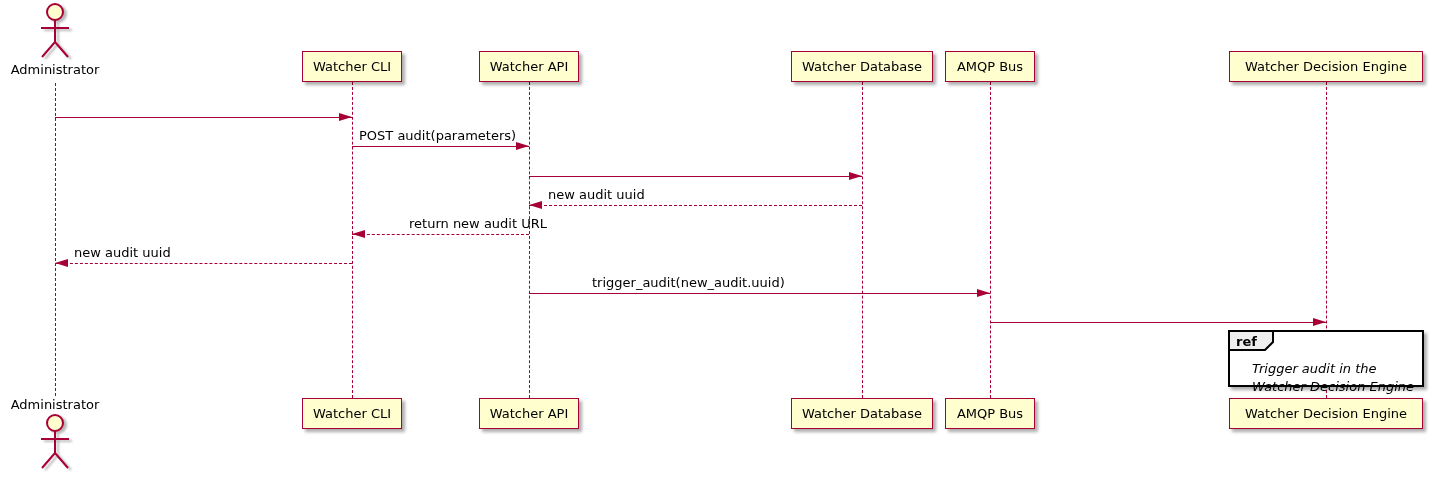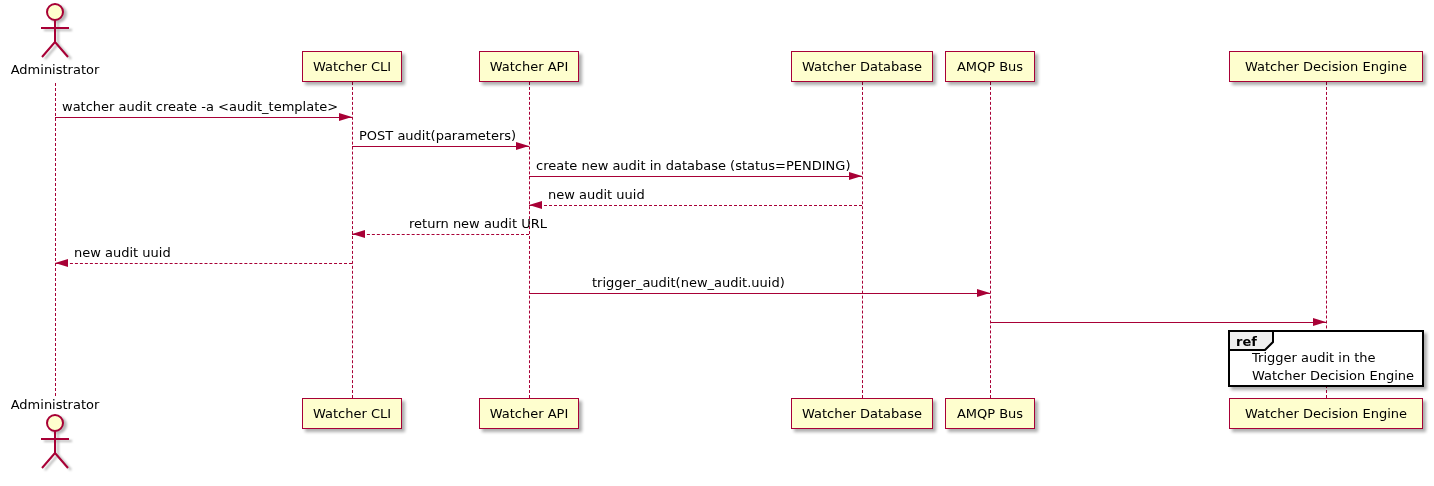--- a/index.html
+++ b/index.html
@@ -53,21 +53,21 @@
   .ah.right { border-left: 13px solid var(--stroke); }
   .ah.left  { border-right: 13px solid var(--stroke); }
   .mlabel { position: absolute; white-space: nowrap; }
   .ref {
     position: absolute;
     background: var(--reffill);
     border: 2px solid var(--refstroke);
     box-shadow: 3px 3px 3px rgba(0,0,0,0.32);
   }
   .ref-tab { position: absolute; top: -2px; left: -2px; }
-  .ref-body { margin: 17px 0 0 22px; line-height: 17.5px; white-space: nowrap; }
+  .ref-body { margin: 28px 0 0 22px; line-height: 17.5px; white-space: nowrap; font-style: italic; }
 </style>
 </head>
 <body>
 
 <div id="stage" style="--stroke: #A80036; --pfill: #FEFECE; --bg: #FFFFFF; --reffill: #FFFFFF; --refstroke: #000000;">
     <div class="lifeline" style="left: 55px; top: 83px; height: 313px;"></div>
     <div class="lifeline" style="left: 352px; top: 82px; height: 316px;"></div>
     <div class="lifeline" style="left: 529px; top: 82px; height: 316px;"></div>
     <div class="lifeline" style="left: 862px; top: 82px; height: 316px;"></div>
     <div class="lifeline" style="left: 990px; top: 82px; height: 316px;"></div>
@@ -87,27 +87,25 @@
     <div class="pbox" style="left: 479px; top: 51px; width: 100px;">Watcher API</div>
     <div class="pbox" style="left: 479px; top: 398px; width: 100px;">Watcher API</div>
     <div class="pbox" style="left: 791px; top: 51px; width: 142px;">Watcher Database</div>
     <div class="pbox" style="left: 791px; top: 398px; width: 142px;">Watcher Database</div>
     <div class="pbox" style="left: 945px; top: 51px; width: 90px;">AMQP Bus</div>
     <div class="pbox" style="left: 945px; top: 398px; width: 90px;">AMQP Bus</div>
     <div class="pbox" style="left: 1229px; top: 51px; width: 194px;">Watcher Decision Engine</div>
     <div class="pbox" style="left: 1229px; top: 398px; width: 194px;">Watcher Decision Engine</div>
     <div class="mline solid" style="left: 55px; top: 117px; width: 297px;"></div>
     <div class="ah right" style="left: 339px; top: 113px;"></div>
-    <div class="mlabel" style="left: 62px; top: 99px;">watcher audit create -a &lt;audit_template&gt;</div>
     <div class="mline solid" style="left: 352px; top: 146px; width: 177px;"></div>
     <div class="ah right" style="left: 516px; top: 142px;"></div>
     <div class="mlabel" style="left: 359px; top: 128px;">POST audit(parameters)</div>
     <div class="mline solid" style="left: 529px; top: 176px; width: 333px;"></div>
     <div class="ah right" style="left: 849px; top: 172px;"></div>
-    <div class="mlabel" style="left: 536px; top: 158px;">create new audit in database (status=PENDING)</div>
     <div class="mline dashed" style="left: 529px; top: 205px; width: 333px;"></div>
     <div class="ah left" style="left: 529px; top: 201px;"></div>
     <div class="mlabel" style="left: 548px; top: 187px;">new audit uuid</div>
     <div class="mline dashed" style="left: 352px; top: 234px; width: 177px;"></div>
     <div class="ah left" style="left: 352px; top: 230px;"></div>
     <div class="mlabel" style="left: 371px; top: 216px; margin-left: 38px;">return new audit URL</div>
     <div class="mline dashed" style="left: 55px; top: 263px; width: 297px;"></div>
     <div class="ah left" style="left: 55px; top: 259px;"></div>
     <div class="mlabel" style="left: 74px; top: 245px;">new audit uuid</div>
     <div class="mline solid" style="left: 529px; top: 293px; width: 461px;"></div>

